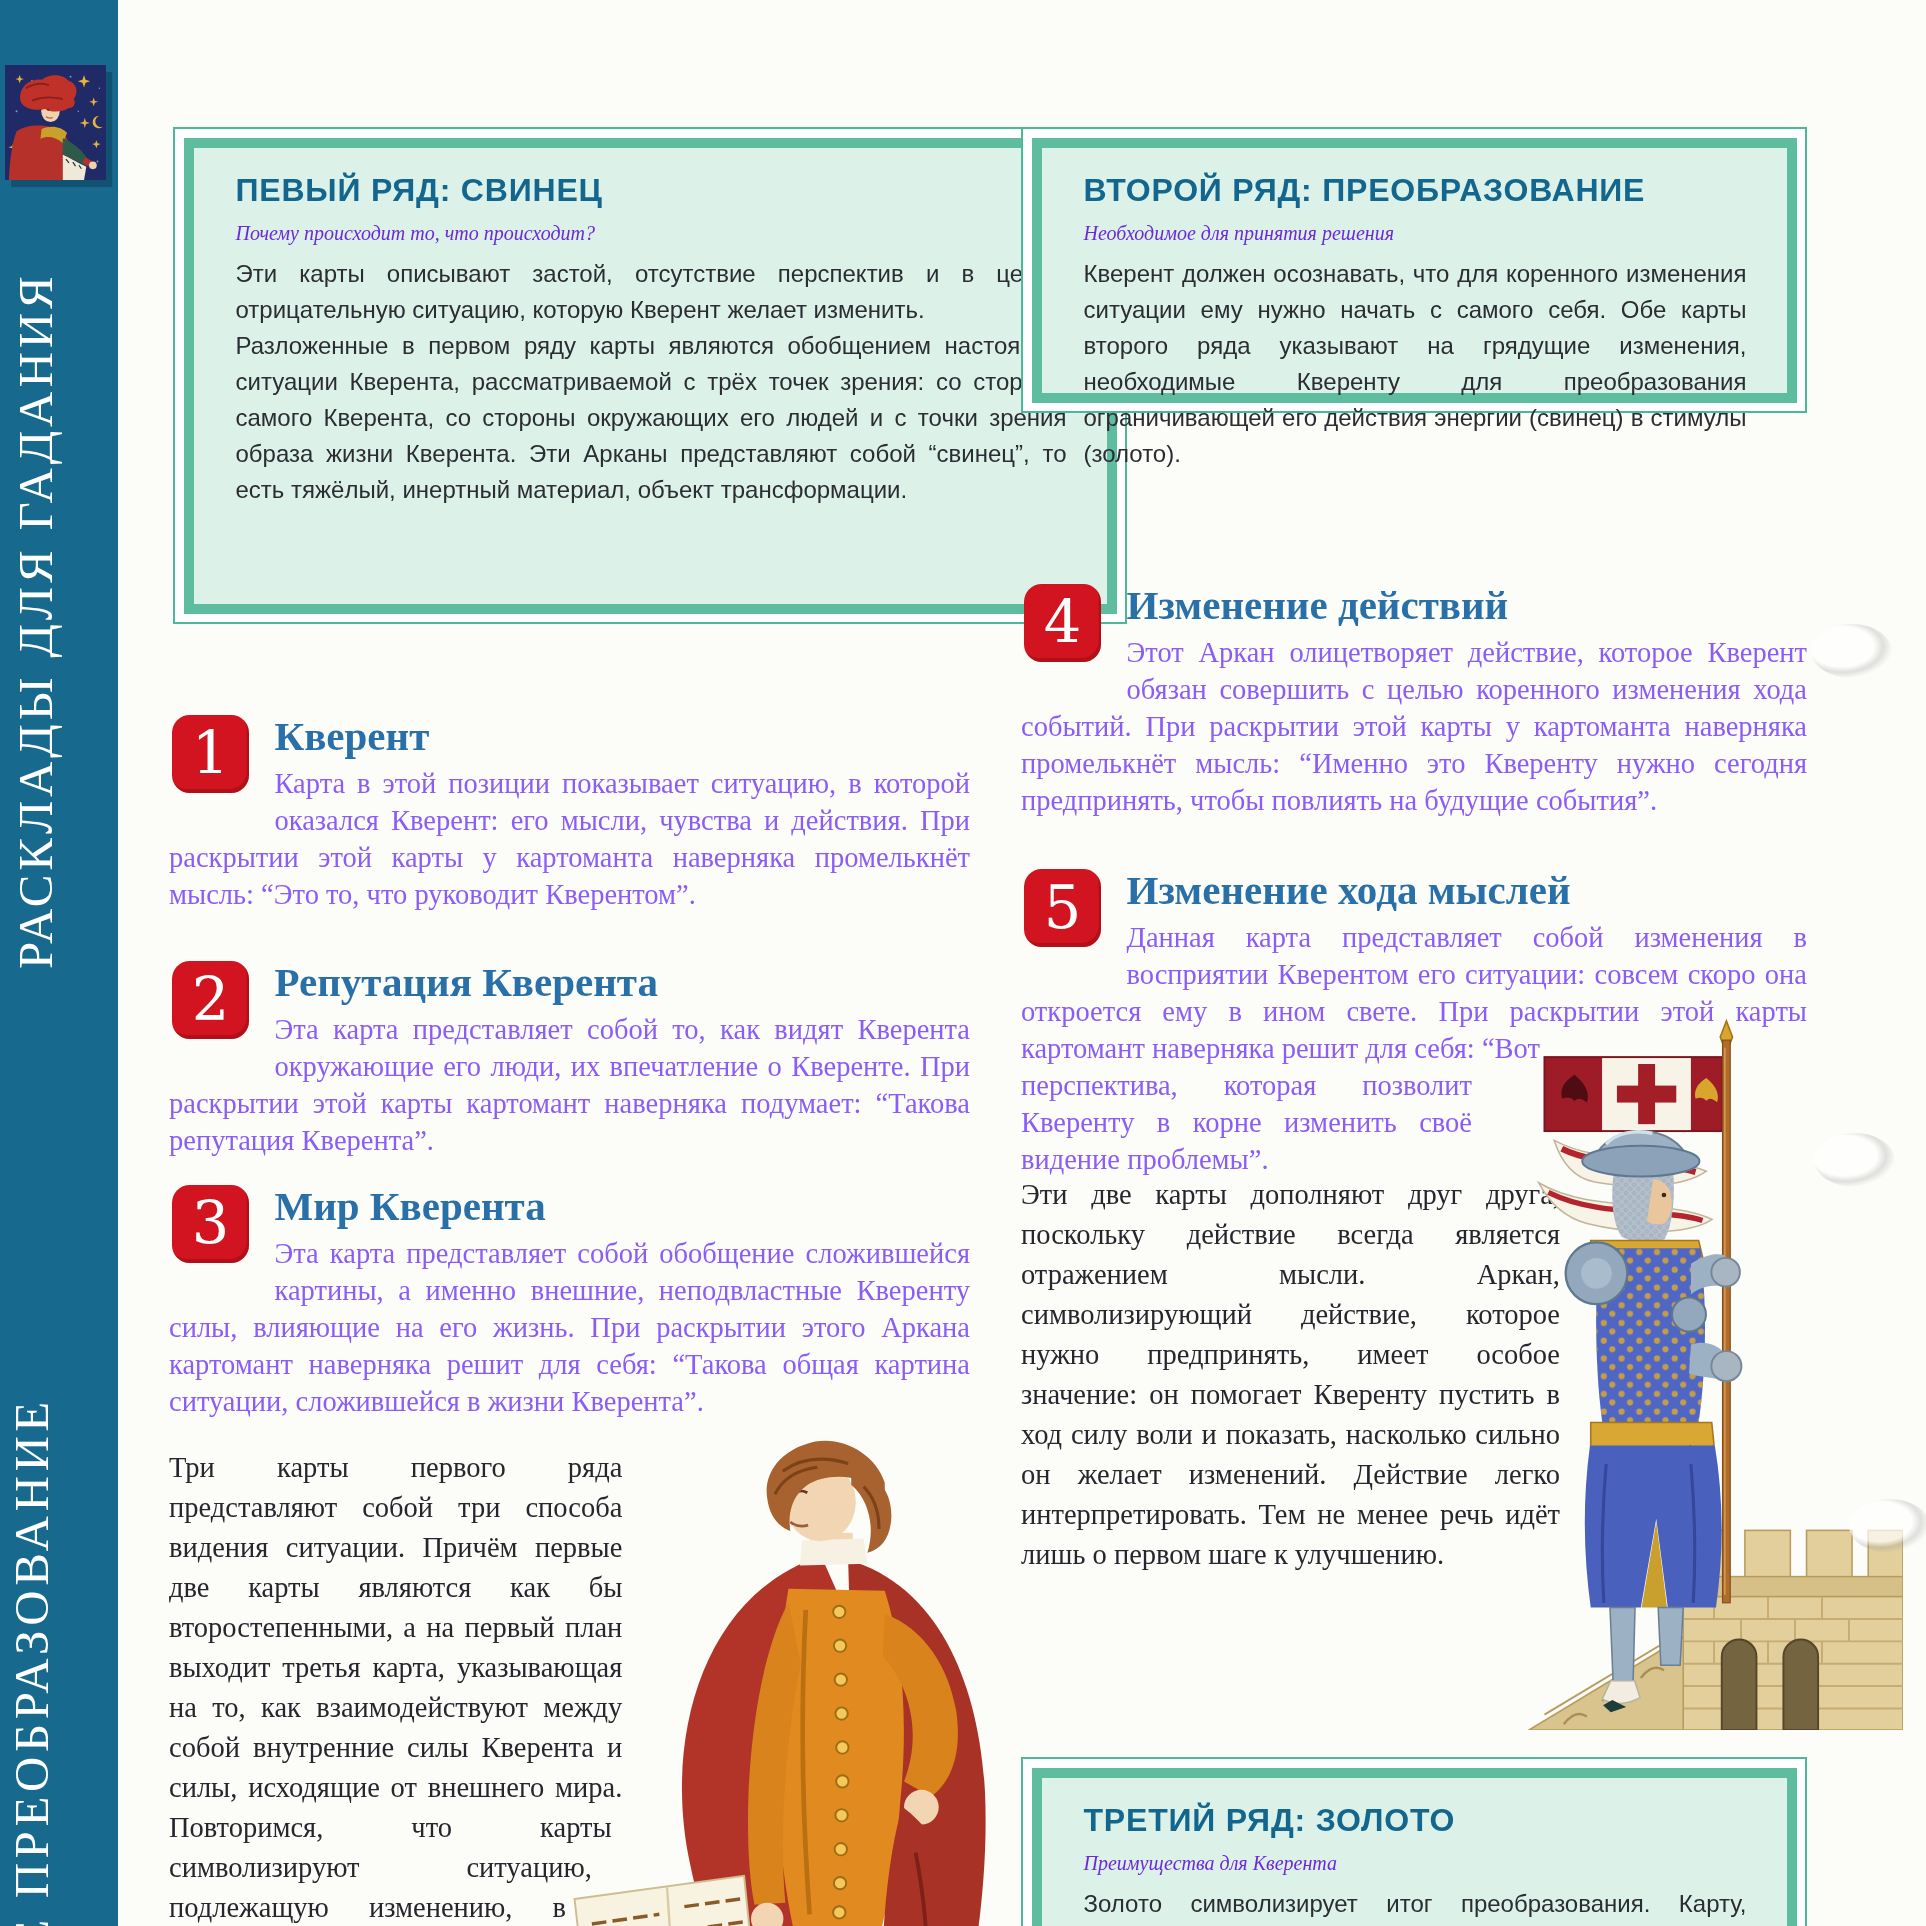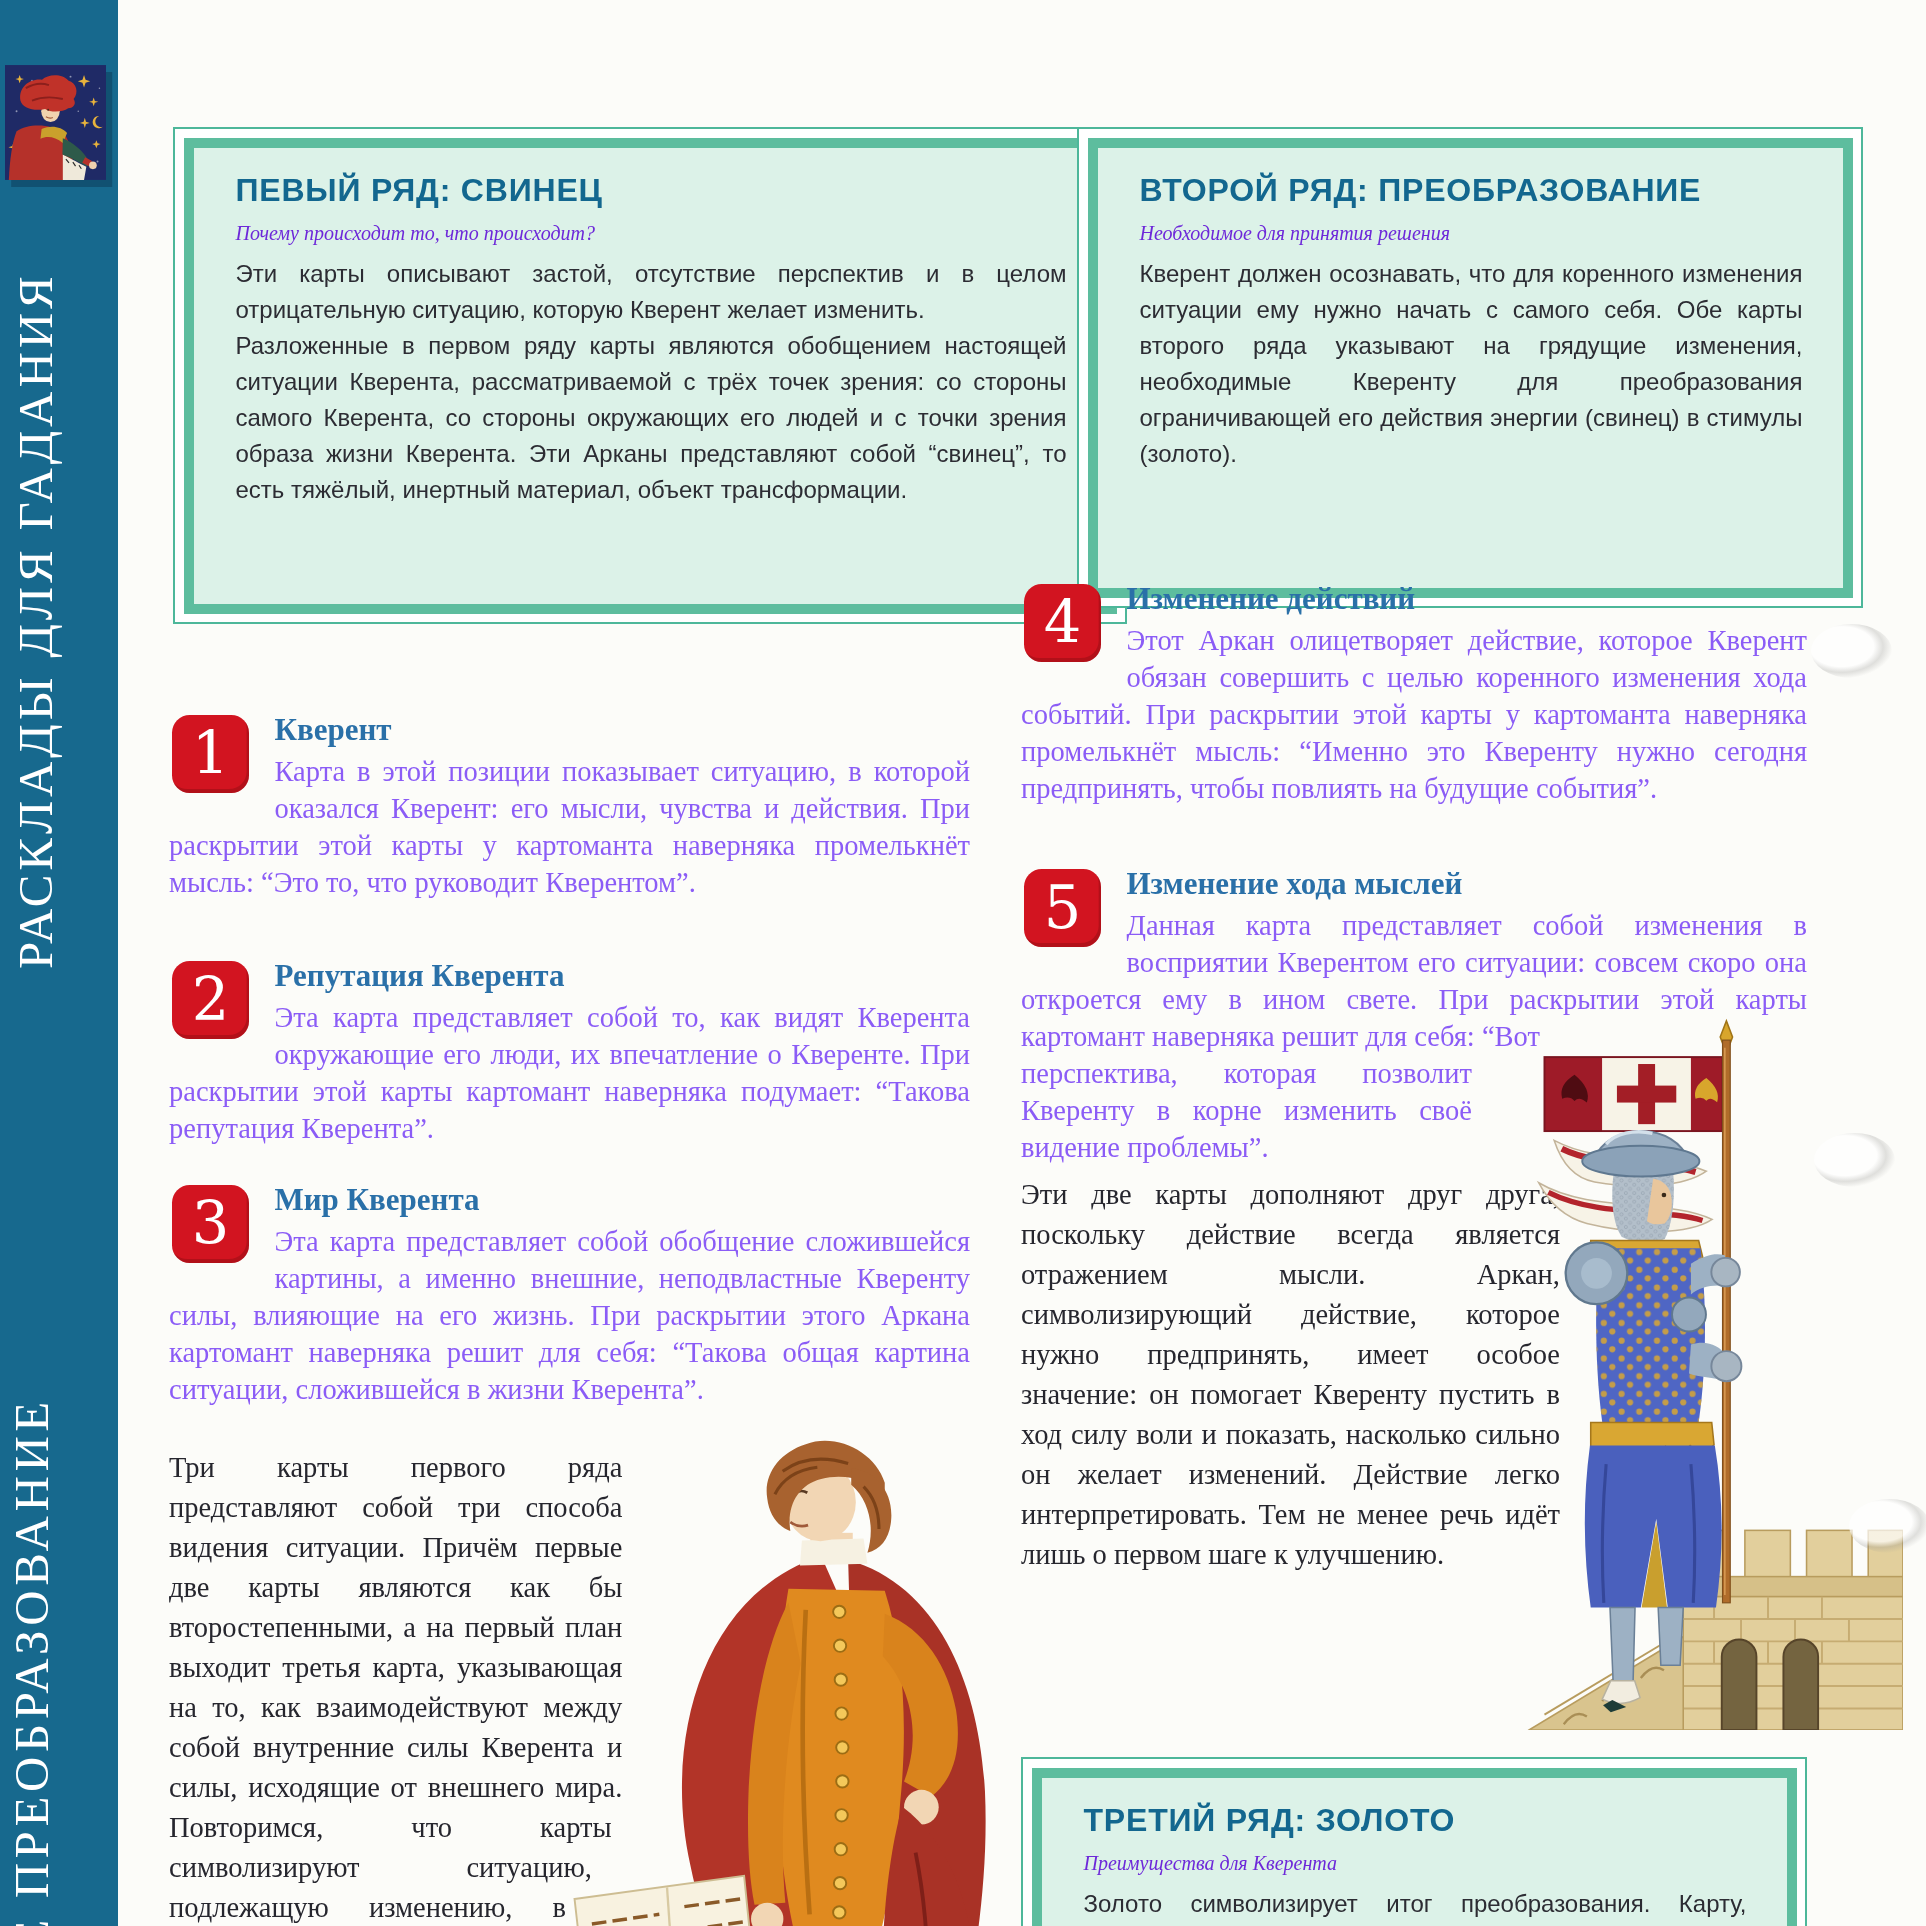--- a/index.html
+++ b/index.html
@@ -27,21 +27,21 @@
                color:#6d28d9; margin-bottom:11.6px; }
   .box-body  { font-family:"Liberation Sans", sans-serif; font-size:24px; line-height:36px;
                color:#2c2c33; text-align:justify; }
 
   
   .sec { position:absolute; }
   .numbox { float:left; width:77px; height:78px; border-radius:17.7px; background:#d21420;
             margin:6.2px 25.4px 10px 3.1px; text-align:center;
             box-shadow:inset -2.3px -3.9px 0 rgba(120,8,14,.35); }
   .numbox span { font-family:"DejaVu Serif", serif; font-size:59px; line-height:78px; color:#ffffff; }
-  .sec h3 { font-family:"Liberation Serif", serif; font-weight:bold; font-size:31px;
+  .sec h3 { font-family:"Liberation Serif", serif; font-weight:bold; font-size:41px;
             color:#2a70a8; margin-bottom:4.6px; padding-top:3.1px; }
   .sec p  { font-size:28.5px; line-height:37px; color:#8b5cf6; text-align:justify; }
   .sec p.narrow-b { width:451px; }
 
   
   .serif-p { font-size:28.5px; line-height:40px; color:#26262e; text-align:justify; }
 
   .lflow { position:absolute; left:169px; top:1448px; width:801px; height:1057px; }
   .man-float { float:right; width:562px; height:1056px; margin-right:-39px;
                shape-outside:polygon(35% 0%,35% 36%,27% 44%,7.5% 56%,5% 64%,23% 73%,37% 89%,40% 100%,100% 100%,100% 0%);
@@ -222,21 +222,21 @@
         <path d="M905 90 C880 10 780 -40 700 -10 C630 12 590 70 600 130 C605 175 630 205 660 215 C650 150 680 95 740 80 C800 65 870 80 905 130 Z" fill="#a8622f"></path>
         <path d="M818 52 C880 60 925 110 922 180 C920 230 898 262 860 272 C878 215 870 140 818 95 Z" fill="#a8622f"></path>
         <path d="M640 60 q 70 -50 170 -20 M620 120 q 30 -60 110 -70 M850 100 q 40 40 40 110" stroke="#7c4218" stroke-width="8" fill="none"></path>
       </g>
     </svg>
   </figure>
   <p class="serif-p">Три карты первого ряда представляют собой три способа видения ситуации. Причём первые две карты являются как бы второстепенными, а на первый план выходит третья карта, указывающая на то, как взаимодействуют между собой внутренние силы Кверента и силы, исходящие от внешнего мира. Повторимся, что карты символизируют ситуацию, подлежащую изменению, в связи с чем необходимо интерпретировать их в отрицательном, не выгодном для Кверента ключе.</p>
 
 </div>
 
-<div class="infobox" style="left:1077px; top:127px; width:786px; height:481px;">
+<div class="infobox" style="left:1021px; top:127px; width:786px; height:286px;">
   <div class="infobox-inner">
     <div class="box-title">ВТОРОЙ РЯД: ПРЕОБРАЗОВАНИЕ</div>
     <div class="box-sub">Необходимое для принятия решения</div>
     <p class="box-body">Кверент должен осознавать, что для коренного изменения ситуации ему нужно начать с самого себя. Обе карты второго ряда указывают на грядущие изменения, необходимые Кверенту для преобразования ограничивающей его действия энергии (свинец) в стимулы (золото).</p>
   </div>
 </div>
 
 <section class="sec" style="left:1021px; top:578px; width:786px;">
   <div class="numbox"><span>4</span></div>
   <h3>Изменение действий</h3>

